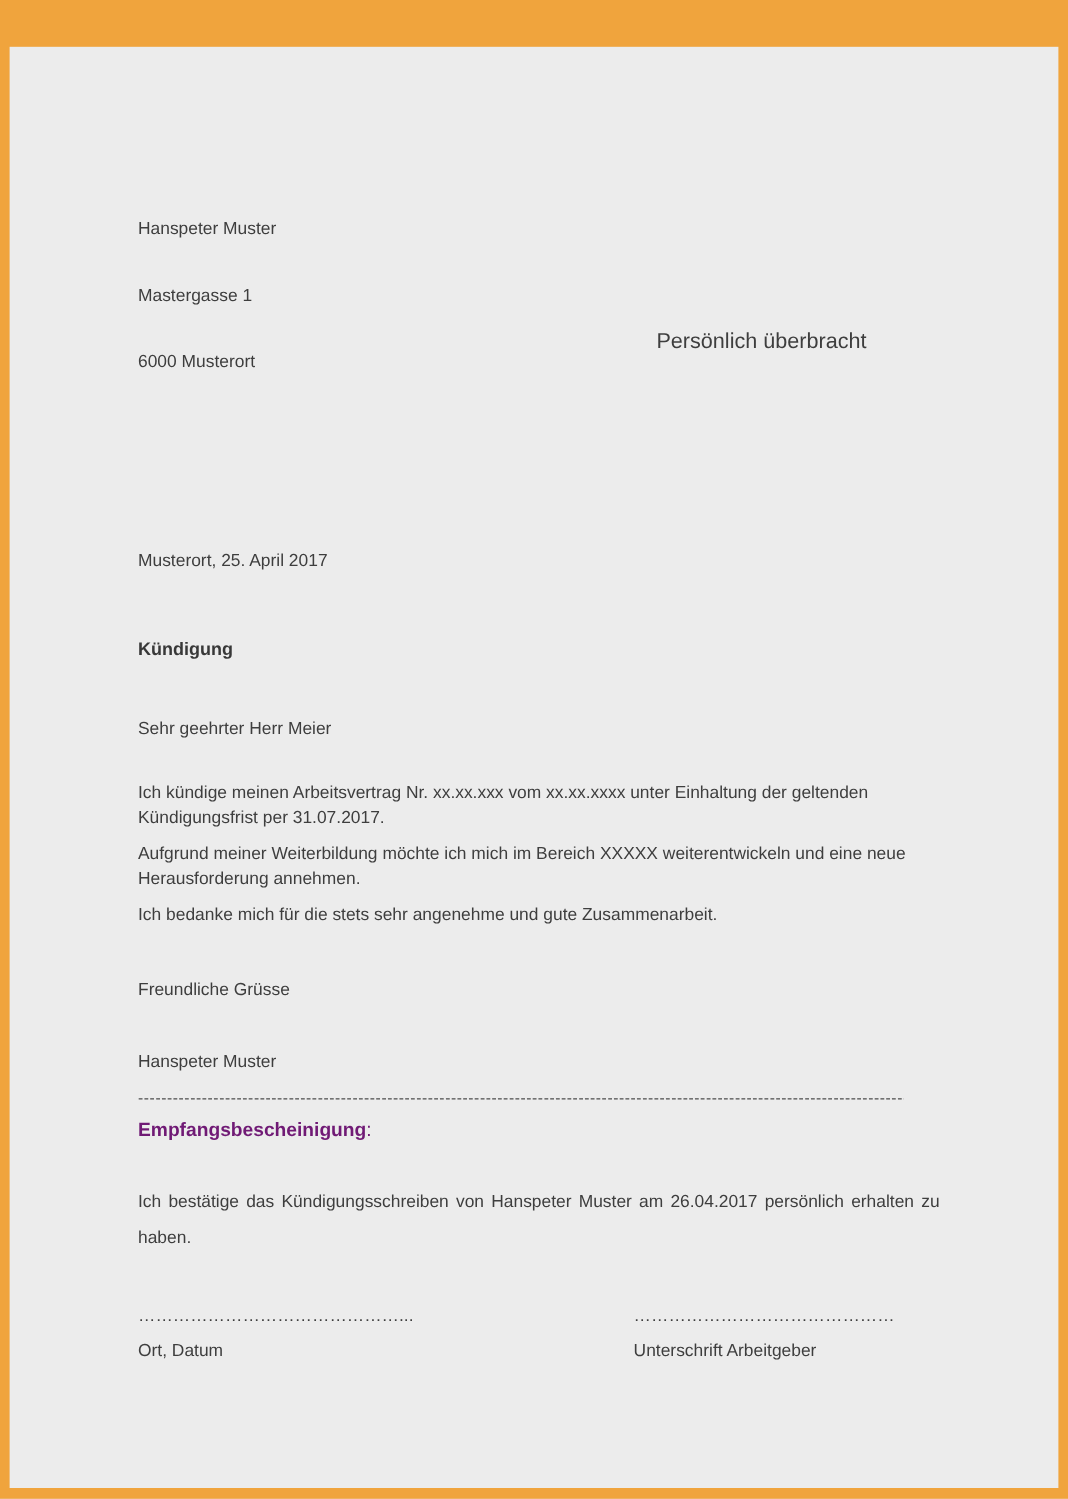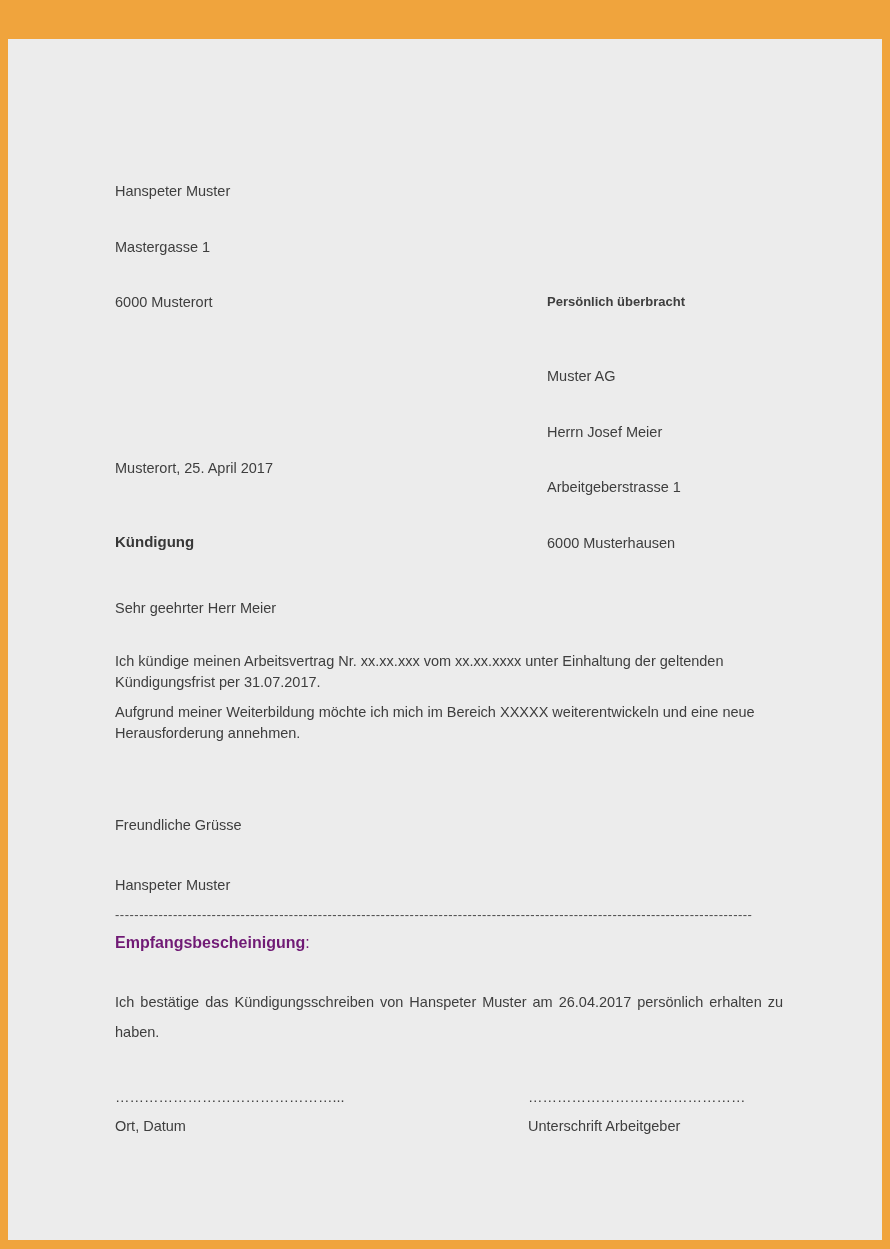--- a/index.html
+++ b/index.html
@@ -20,23 +20,23 @@
     margin-top: 31px;
   }
   .abs { position: absolute; }
   .txt {
     font-size: 14.5px;
     line-height: 18.5px;
     white-space: pre;
   }
   .sender { left: 107px; top: 106px; }
   .delivery-note {
-    left: 539px; top: 254px;
-    font-weight: bold;
-    font-size: 13px;
+    left: 539px; top: 236px;
+    font-weight: normal;
+    font-size: 18px;
   }
   .recipient { left: 539px; top: 291px; }
   .date-line { left: 107px; top: 420px; }
   .subject {
     left: 107px; top: 494px;
     font-size: 15px;
     font-weight: bold;
     color: #383838;
   }
   .salutation { left: 107px; top: 560px; }
@@ -87,36 +87,31 @@
 <div class="page">
 
   <div class="abs txt sender">
     <div>Hanspeter Muster</div>
     <div>Mastergasse 1</div>
     <div>6000 Musterort</div>
   </div>
 
   <div class="abs txt delivery-note">Persönlich überbracht</div>
 
-  <div class="abs txt recipient">
-    <div>Muster AG</div>
-    <div>Herrn Josef Meier</div>
-    <div>Arbeitgeberstrasse 1</div>
-    <div>6000 Musterhausen</div>
-  </div>
 
   <div class="abs txt date-line">Musterort, 25. April 2017</div>
 
   <div class="abs subject">Kündigung</div>
 
   <div class="abs txt salutation">Sehr geehrter Herr Meier</div>
 
   <div class="abs body-block">
     <p>Ich kündige meinen Arbeitsvertrag Nr. xx.xx.xxx vom xx.xx.xxxx unter Einhaltung der geltenden Kündigungsfrist per 31.07.2017.</p>
     <p>Aufgrund meiner Weiterbildung möchte ich mich im Bereich XXXXX weiterentwickeln und eine neue Herausforderung annehmen.</p>
+    <p>Ich bedanke mich für die stets sehr angenehme und gute Zusammenarbeit.</p>
   </div>
 
   <div class="abs txt closing">Freundliche Grüsse</div>
 
   <div class="abs txt signature-name">Hanspeter Muster</div>
 
   <div class="abs divider">--------------------------------------------------------------------------------------------------------------------------------------------------------------------------------------------</div>
 
   <div class="abs receipt-heading"><span>Empfangsbescheinigung</span><span class="colon">:</span></div>
 

